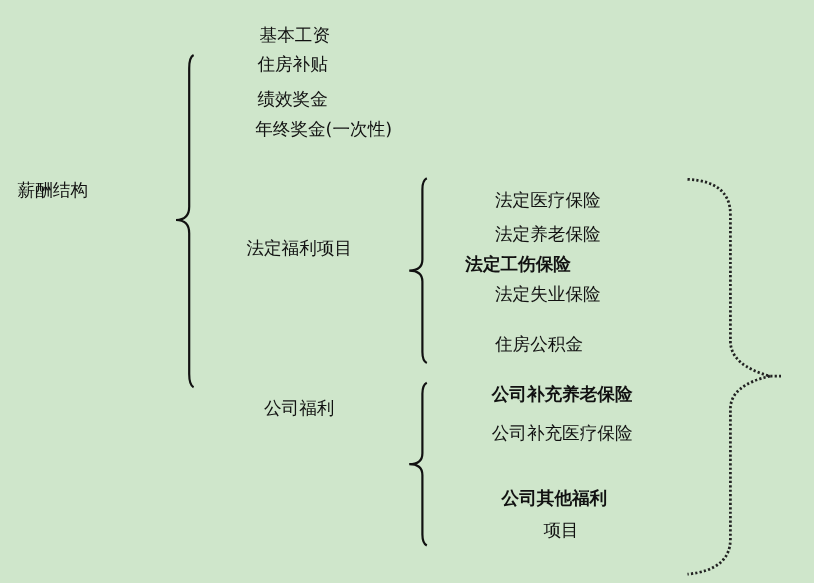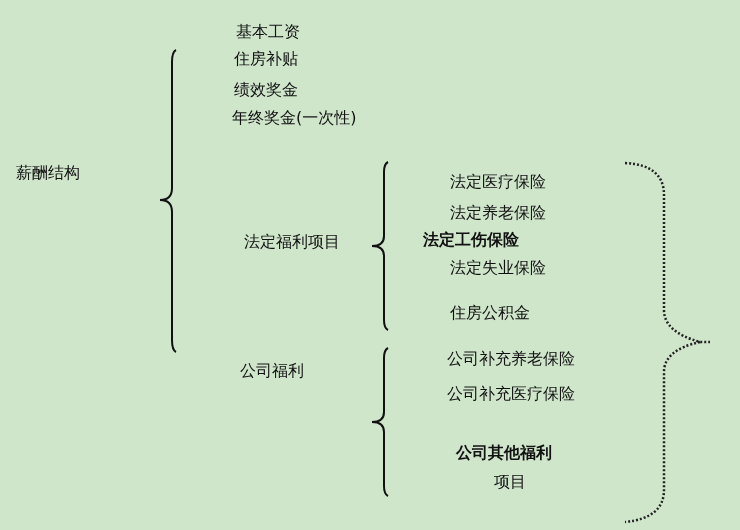--- a/index.html
+++ b/index.html
@@ -22,24 +22,24 @@
   <path d="M625,163 Q664,165 664,195 L664,310 Q664,332 700,342 L710,342 M700,342 Q664,350 664,372 L664,490 Q664,518 625,522" fill="none" stroke="#222" stroke-width="2.5" stroke-dasharray="2,2"></path>
 </svg>
 
 <div class="lbl" style="left:16px;top:163px;text-align:right;">薪酬结构</div>
 
 <div class="lbl" style="left:236px;top:22px;">基本工资</div>
 <div class="lbl" style="left:234px;top:49px;">住房补贴</div>
 <div class="lbl" style="left:234px;top:81px;font-family:Liberation Mono, monospace;">绩效奖金</div>
 <div class="lbl" style="left:232px;top:108px;">年终奖金(一次性)</div>
 
-<div class="lbl" style="left:244px;top:216px;margin-top:16px;">法定福利项目</div>
+<div class="lbl" style="left:224px;top:216px;">法定福利项目</div>
 <div class="lbl" style="left:450px;top:172px;">法定医疗保险</div>
 <div class="lbl" style="left:450px;top:203px;">法定养老保险</div>
 <div class="lbl" style="left:423px;top:230px;font-weight:bold;">法定工伤保险</div>
 <div class="lbl" style="left:450px;top:258px;">法定失业保险</div>
 <div class="lbl" style="left:450px;top:303px;text-align:center;">住房公积金</div>
 
 <div class="lbl" style="left:240px;top:361px;">公司福利</div>
-<div class="lbl" style="left:447px;top:349px;">公司补充养老保险</div>
+<div class="lbl" style="left:447px;top:349px;font-weight:bold;">公司补充养老保险</div>
 <div class="lbl" style="left:447px;top:384px;">公司补充医疗保险</div>
 <div class="lbl" style="left:456px;top:443px;font-weight:bold;">公司其他福利</div>
 <div class="lbl" style="left:494px;top:472px;text-align:center;">项目</div>
 
 </body></html>

